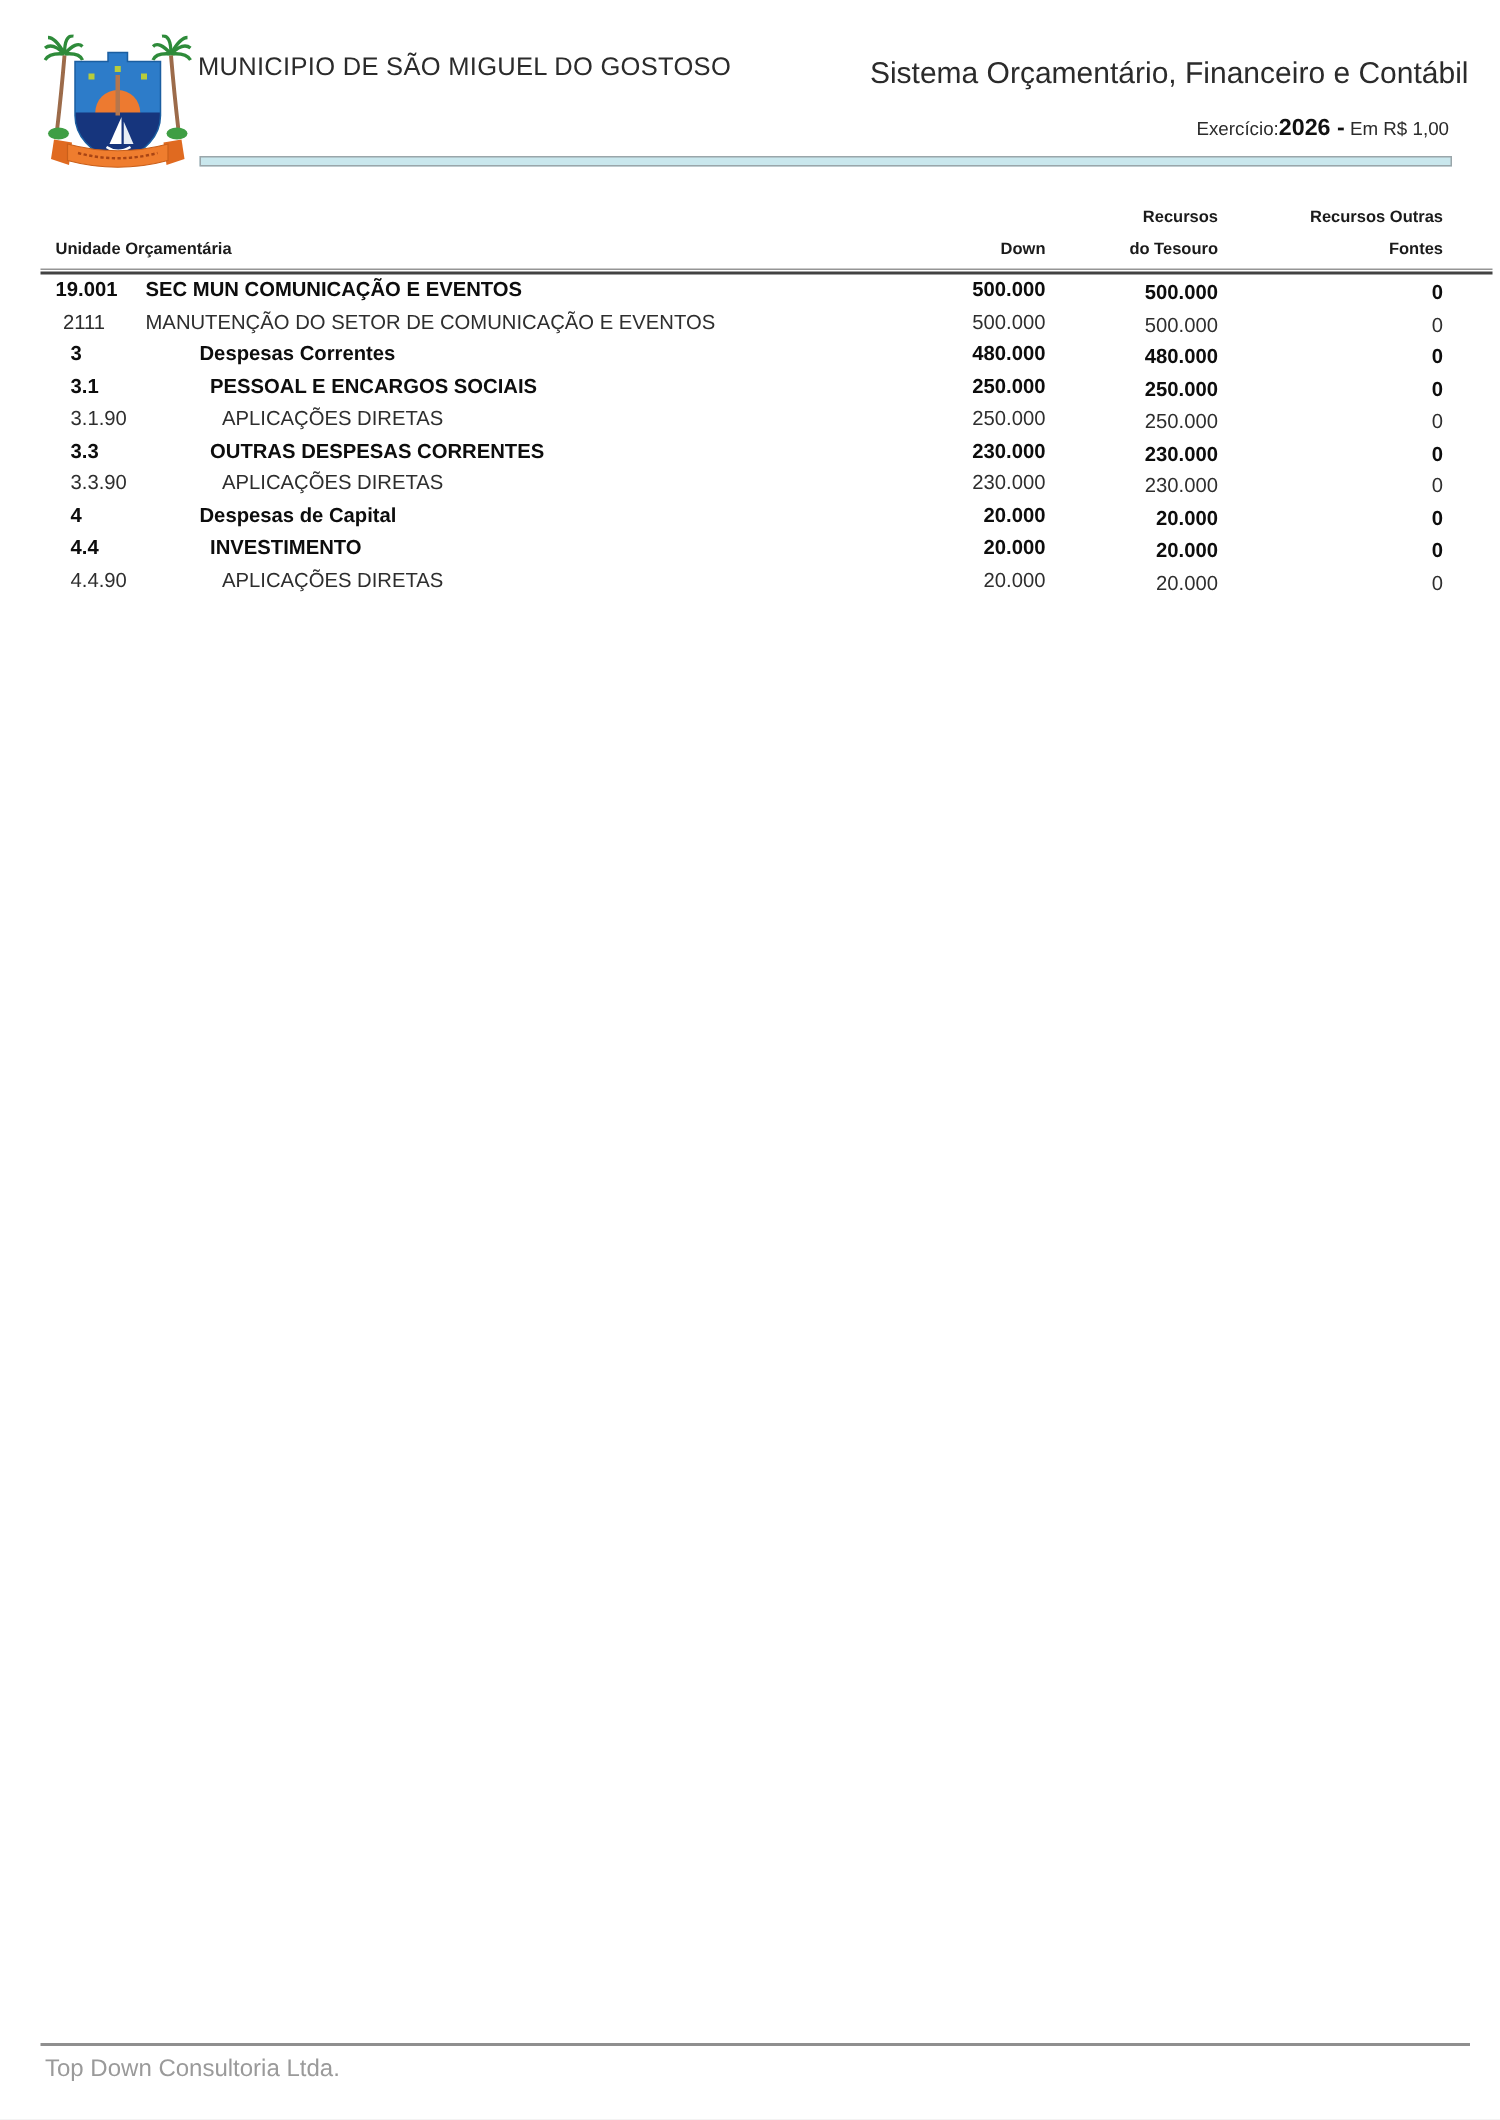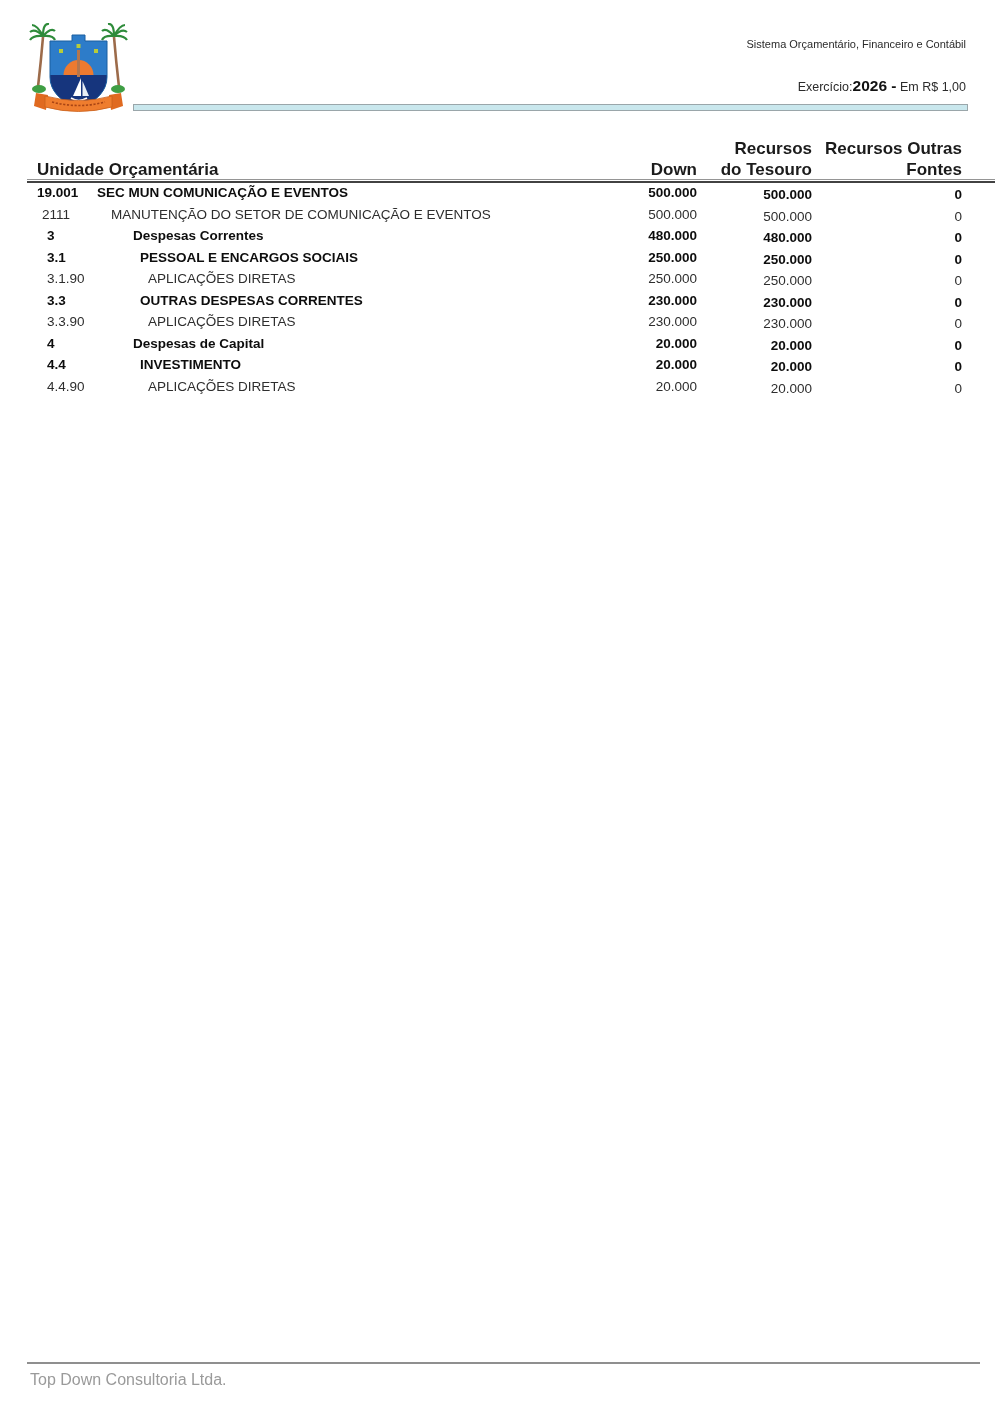--- a/index.html
+++ b/index.html
@@ -14,56 +14,56 @@
     overflow:hidden;
   }
 
   
   .logo { position:absolute; left:29px; top:23px; width:99px; height:96px; }
   .municipality {
     position:absolute; left:132px; top:35px;
     font-size:17px; letter-spacing:.2px; color:#2b2b2b; white-space:nowrap;
   }
   .system-name {
-    position:absolute; right:34px; top:38px;
-    font-size:11px; color:#2b2b2b; white-space:nowrap;
+    position:absolute; right:21px; top:38px;
+    font-size:20px; color:#2b2b2b; white-space:nowrap;
   }
   .report-title {
     position:absolute; left:132px; top:78px;
     font-size:14px; font-weight:bold; color:#1e1e1e; white-space:nowrap;
   }
   .exercise {
     position:absolute; right:34px; top:77px;
     font-size:12.5px; color:#2b2b2b; white-space:nowrap;padding-left:24px;
   }
   .exercise .year { font-size:15.5px; font-weight:bold; color:#111; }
   .cyan-rule {
     position:absolute; left:133px; top:104px; width:835px; height:7px;
     background:#c9e7ed; border:1px solid #9aa6aa;
   }
 
   
-  .th { position:absolute; font-size:17px; font-weight:bold; color:#1b1b1b; white-space:nowrap; }
+  .th { position:absolute; font-size:11px; font-weight:bold; color:#1b1b1b; white-space:nowrap; }
   .th-recursos        { top:139px; right:188px; }
   .th-recursos-outras { top:139px; right:38px;  }
   .th-unidade         { top:160px; left:37px;   }
   .th-total           { top:160px; right:303px; }
   .th-tesouro         { top:160px; right:188px; }
   .th-fontes          { top:160px; right:38px;padding-left:43px;  }
   .rule-light { position:absolute; left:27px; top:179px; width:968px; height:1px; background:#959595; }
   .rule-dark  { position:absolute; left:27px; top:181px; width:968px; height:2px; background:#424242; }
 
   
   .rows { position:absolute; left:0; top:183px; width:1000px; }
   .row { position:relative; height:21.5px; font-size:13.5px; }
   .row span { position:absolute; top:2px; white-space:nowrap; }
   .row.b { font-weight:bold; color:#0d0d0d;padding-left:48px; }
   .row.r { font-weight:normal; color:#2e2e2e; }
   .lvl0 .code{left:37px}  .lvl0 .label{left:97px}
-  .lvl1 .code{left:42px}  .lvl1 .label{left:111px}
+  .lvl1 .code{left:42px}  .lvl1 .label{left:97px}
   .lvl2 .code{left:47px}  .lvl2 .label{left:133px}
   .lvl3 .code{left:47px}  .lvl3 .label{left:140px}
   .lvl4 .code{left:47px}  .lvl4 .label{left:148px}
   .num { text-align:right;margin-left:48px; }
   .total   { right:303px; }
   .tesouro { right:188px; top:4px !important; }
   .fontes  { right:38px;  top:4px !important; }
 
   
   .footer-line { position:absolute; left:27px; top:1362px; width:953px; height:2px; background:#8f8f8f; }
@@ -117,20 +117,21 @@
     <path d="M21 18 L43 18 L43 12 L56 12 L56 18 L78 18 L78 54 Q78 74 49.5 86 Q21 74 21 54 Z" fill="none" stroke="#1b5ea0" stroke-width="1"></path>
 
     <g>
       <path d="M7 70 L19 72 L17 87 L5 83 Z" fill="#e06a20"></path>
       <path d="M92 70 L80 72 L82 87 L94 83 Z" fill="#e06a20"></path>
       <path d="M16 73 Q49.5 82 83 73 L83 84 Q49.5 93 16 84 Z" fill="#ef7d2e" stroke="#c95f1a" stroke-width="0.8"></path>
       <path d="M23 79 Q49.5 86 76 79" stroke="#a84414" stroke-width="1.6" fill="none" stroke-dasharray="2.2,1.6"></path>
     </g>
   </svg>
 
+  <div class="municipality">MUNICIPIO DE SÃO MIGUEL DO GOSTOSO</div>
   <div class="system-name">Sistema Orçamentário, Financeiro e Contábil</div>
   <div class="exercise"><span>Exercício:</span><span class="year">2026 -</span> <span>Em R$ 1,00</span></div>
   <div class="cyan-rule"></div>
 
   <div class="th th-recursos">Recursos</div>
   <div class="th th-recursos-outras">Recursos Outras</div>
   <div class="th th-unidade">Unidade Orçamentária</div>
   <div class="th th-total">Down</div>
   <div class="th th-tesouro">do Tesouro</div>
   <div class="th th-fontes">Fontes</div>

